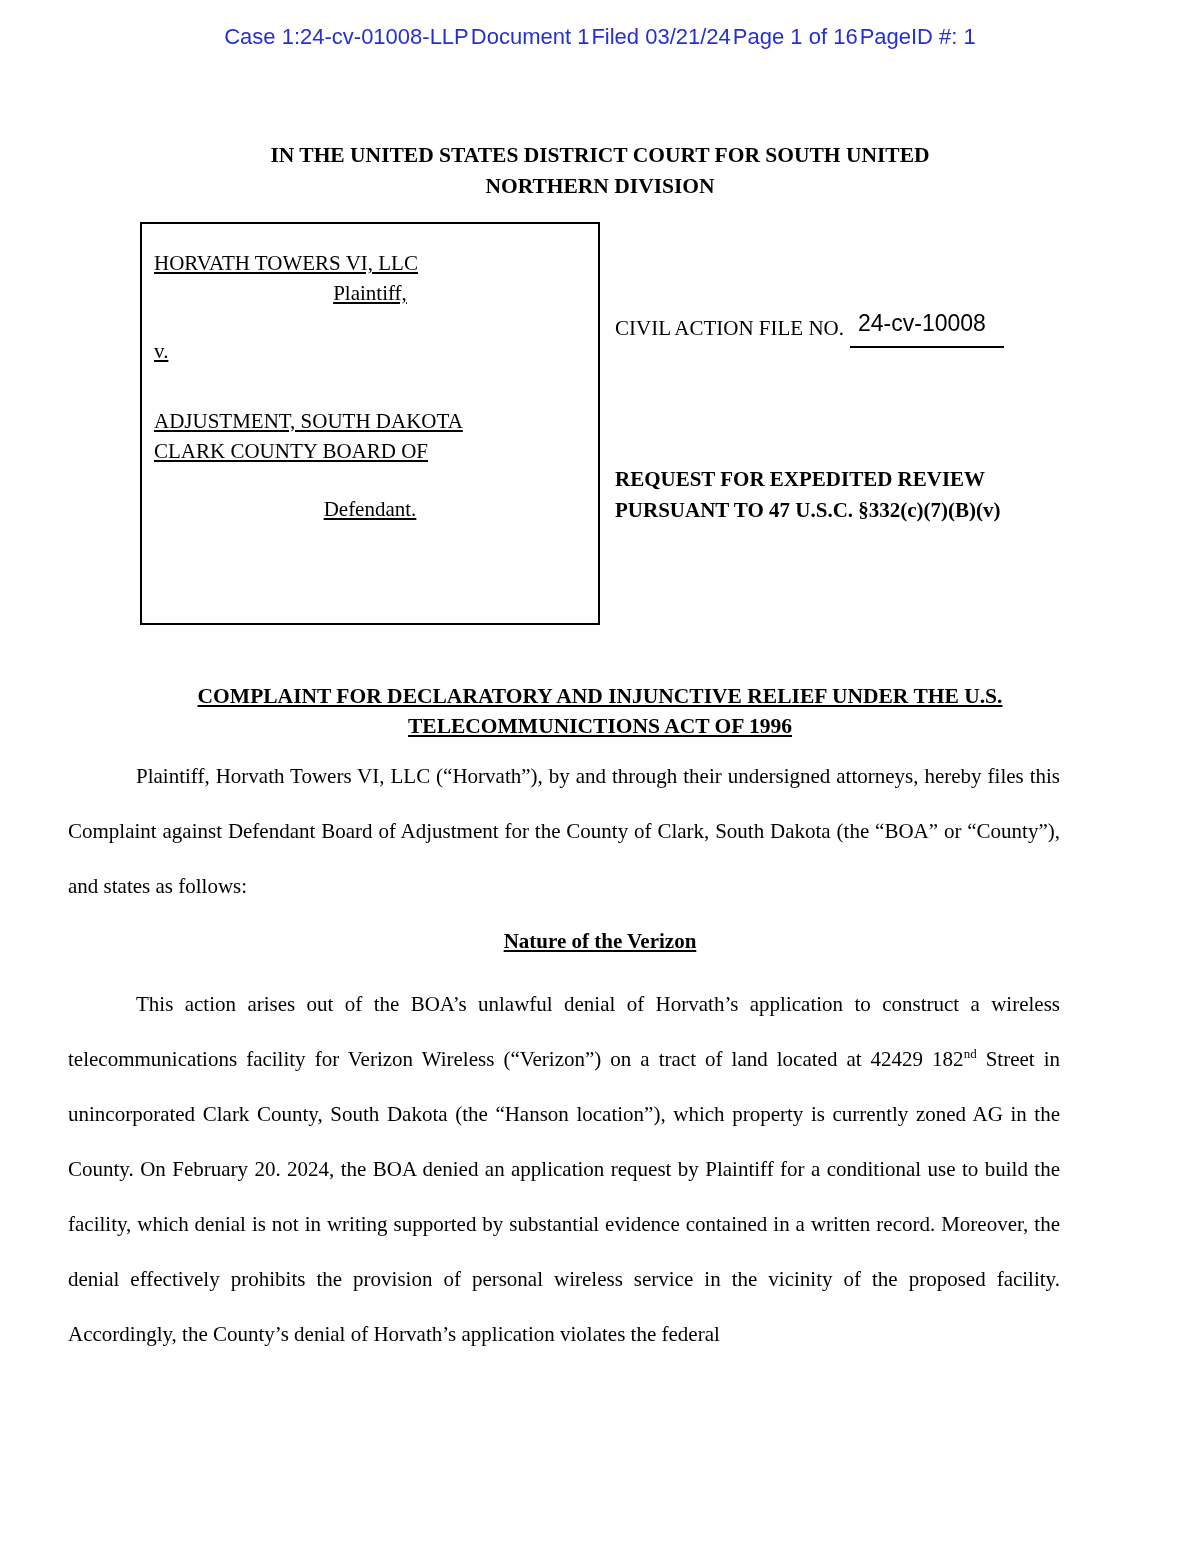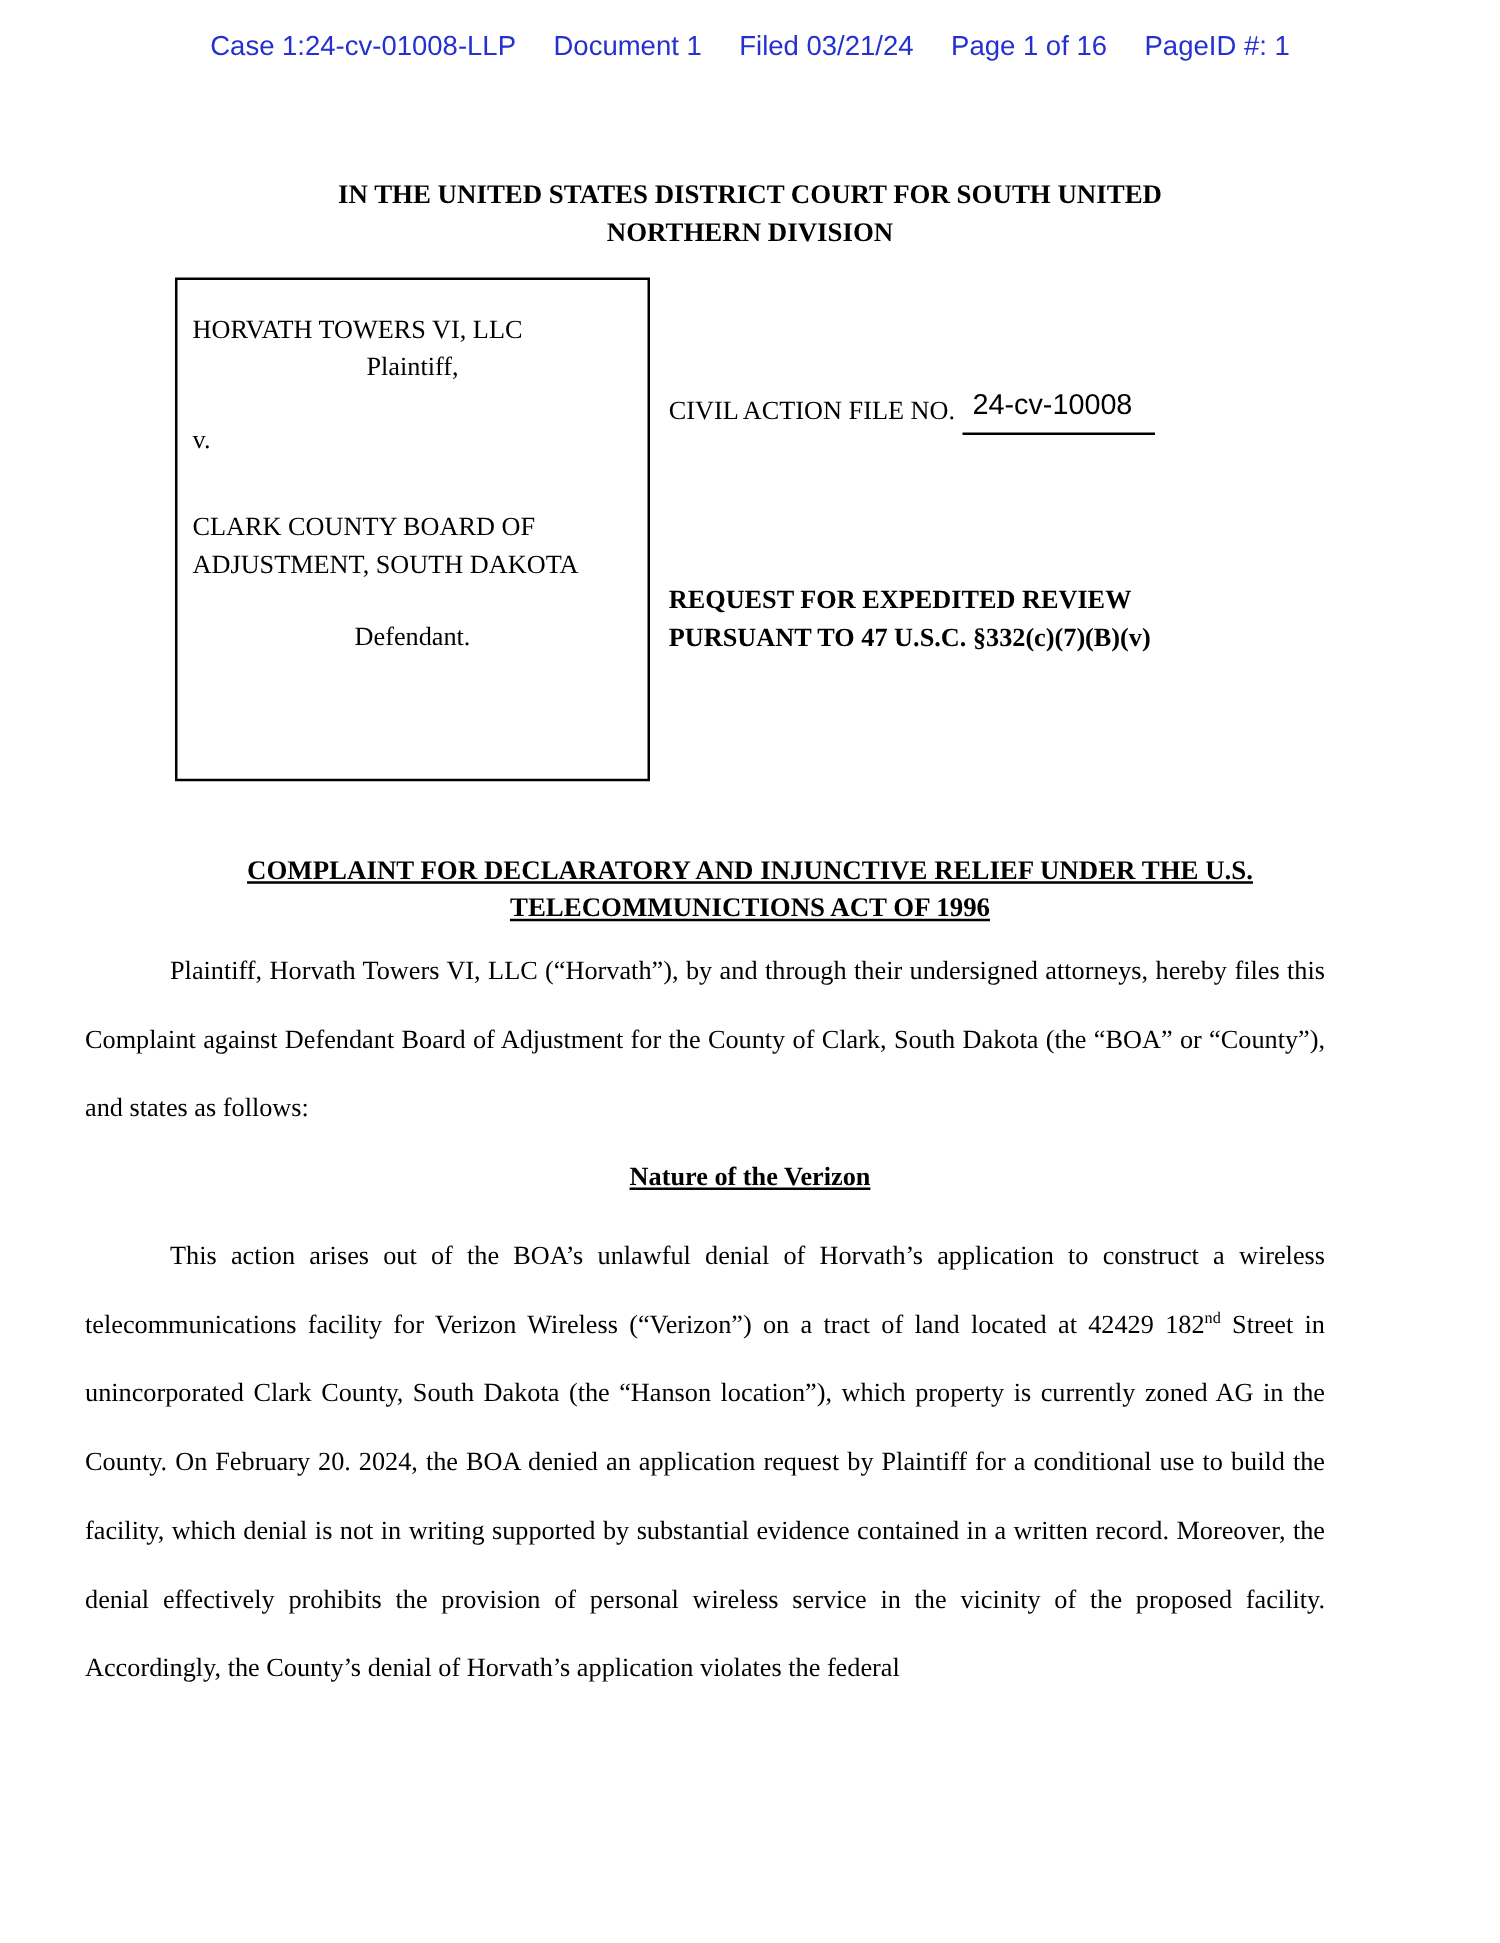--- a/index.html
+++ b/index.html
@@ -6,45 +6,46 @@
   html,body { background:#ffffff; }
   .page {
     width:1200px; height:1554px;
     background:#ffffff; color:#000;
     font-family:"Liberation Serif", serif;
     overflow:hidden; position:relative;
     margin:0 auto;
   }
   
   .stamp {
-    display:flex; justify-content:center; gap:30px;
+    display:flex; justify-content:center; gap:2px;
     padding-top:24px;
     font-family:"Liberation Sans", sans-serif;
     font-size:22px;
     color:var(--stamp_blue, #2430cf);
     white-space:nowrap;
   }
   .court-heading {
     margin-top:90px;
     text-align:center;
     font-weight:bold;
     font-size:21.5px;
     line-height:31px;
   }
   .caption-row {
     display:flex;
     margin:20px 140px 0 140px;
   }
   .caption-box {
-    width:380px; height:403px;
+    width:460px; height:403px;
     border:2px solid #000;
     padding:24px 12px 18px 12px;
     font-size:21px;
     line-height:30px;
     flex-shrink:0;
+    text-decoration:underline;
   }
   .party-role { text-align:center; }
   .versus { margin-top:28px; }
   .defendant-block { margin-top:40px; }
   .defendant-role { text-align:center; margin-top:28px; }
   .caption-right {
     flex:1;
     padding-left:15px;
     font-size:21px;
     line-height:31px;
@@ -105,22 +106,22 @@
     <div>NORTHERN DIVISION</div>
   </div>
 
   <div class="caption-row">
 
     <div class="caption-box">
       <div>HORVATH TOWERS VI, LLC</div>
       <div class="party-role">Plaintiff,</div>
       <div class="versus">v.</div>
       <div class="defendant-block">
+        <div>ADJUSTMENT, SOUTH DAKOTA</div>
         <div>CLARK COUNTY BOARD OF</div>
-        <div>ADJUSTMENT, SOUTH DAKOTA</div>
       </div>
       <div class="defendant-role">Defendant.</div>
     </div>
 
     <div class="caption-right">
       <div class="civil-action">
         <span>CIVIL ACTION FILE NO.</span><span class="case-no-underline"><span class="case-no">24-cv-10008</span></span>
       </div>
       <div class="request-block">
         <div class="underlined">REQUEST FOR EXPEDITED REVIEW</div>

